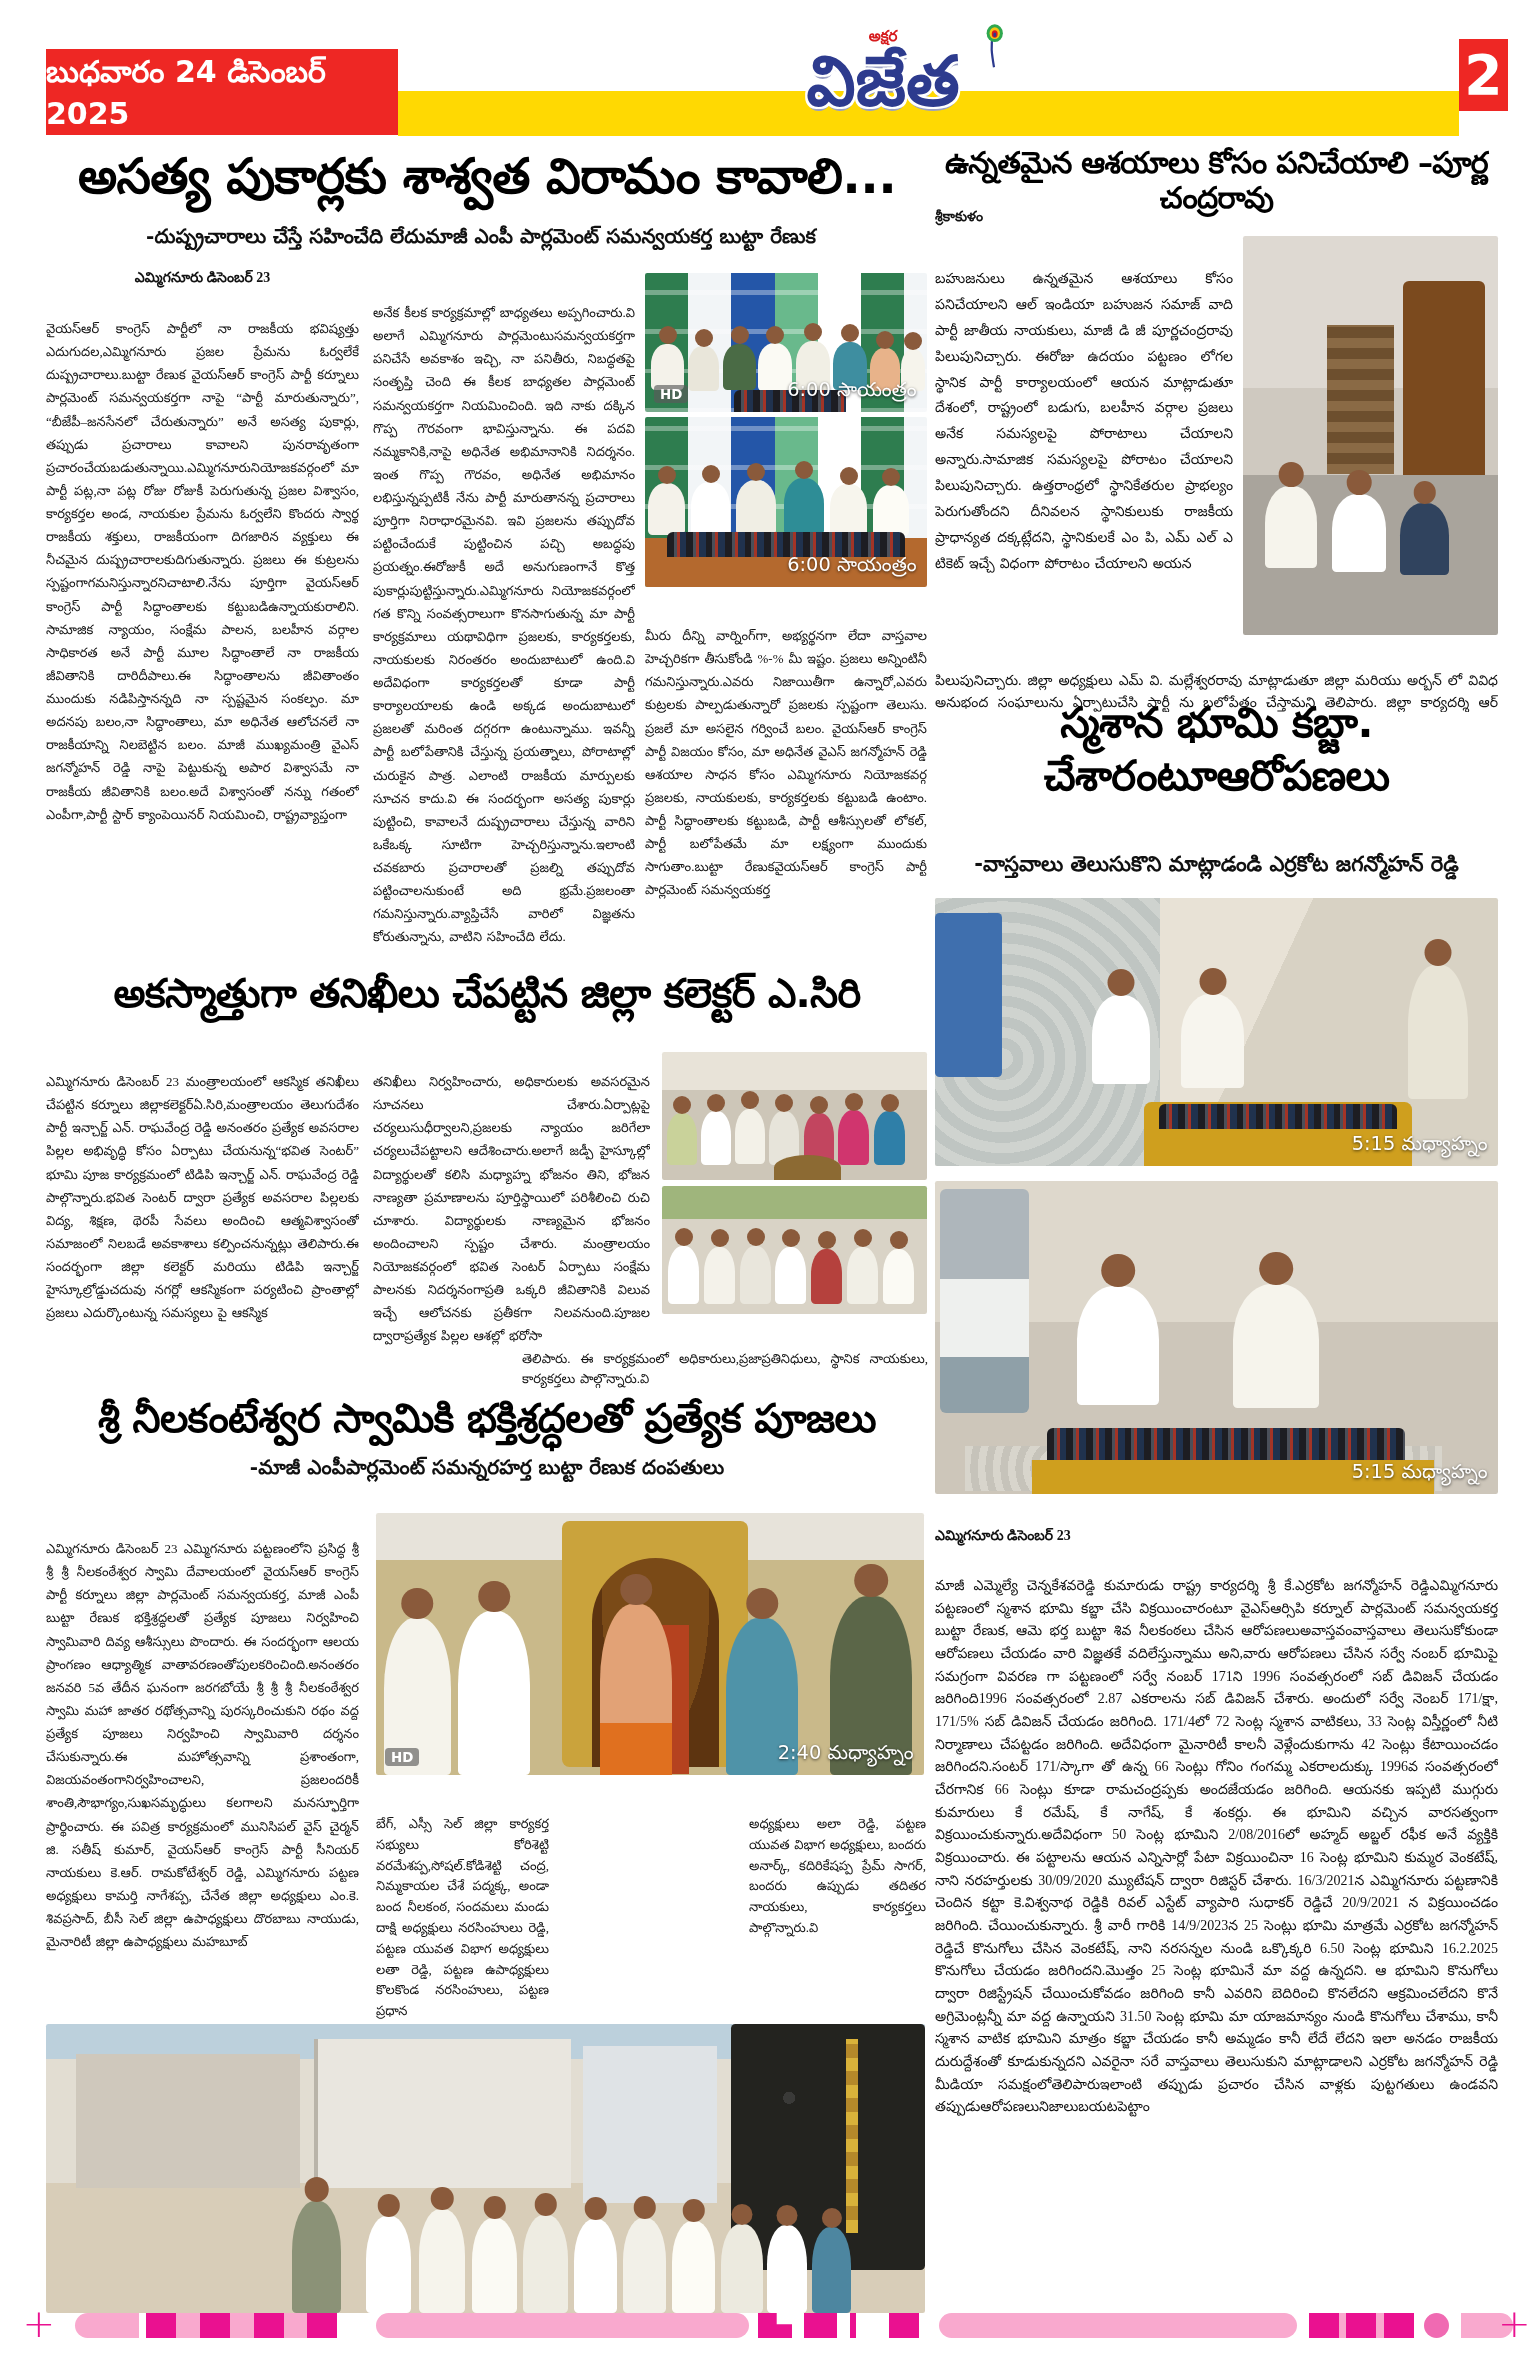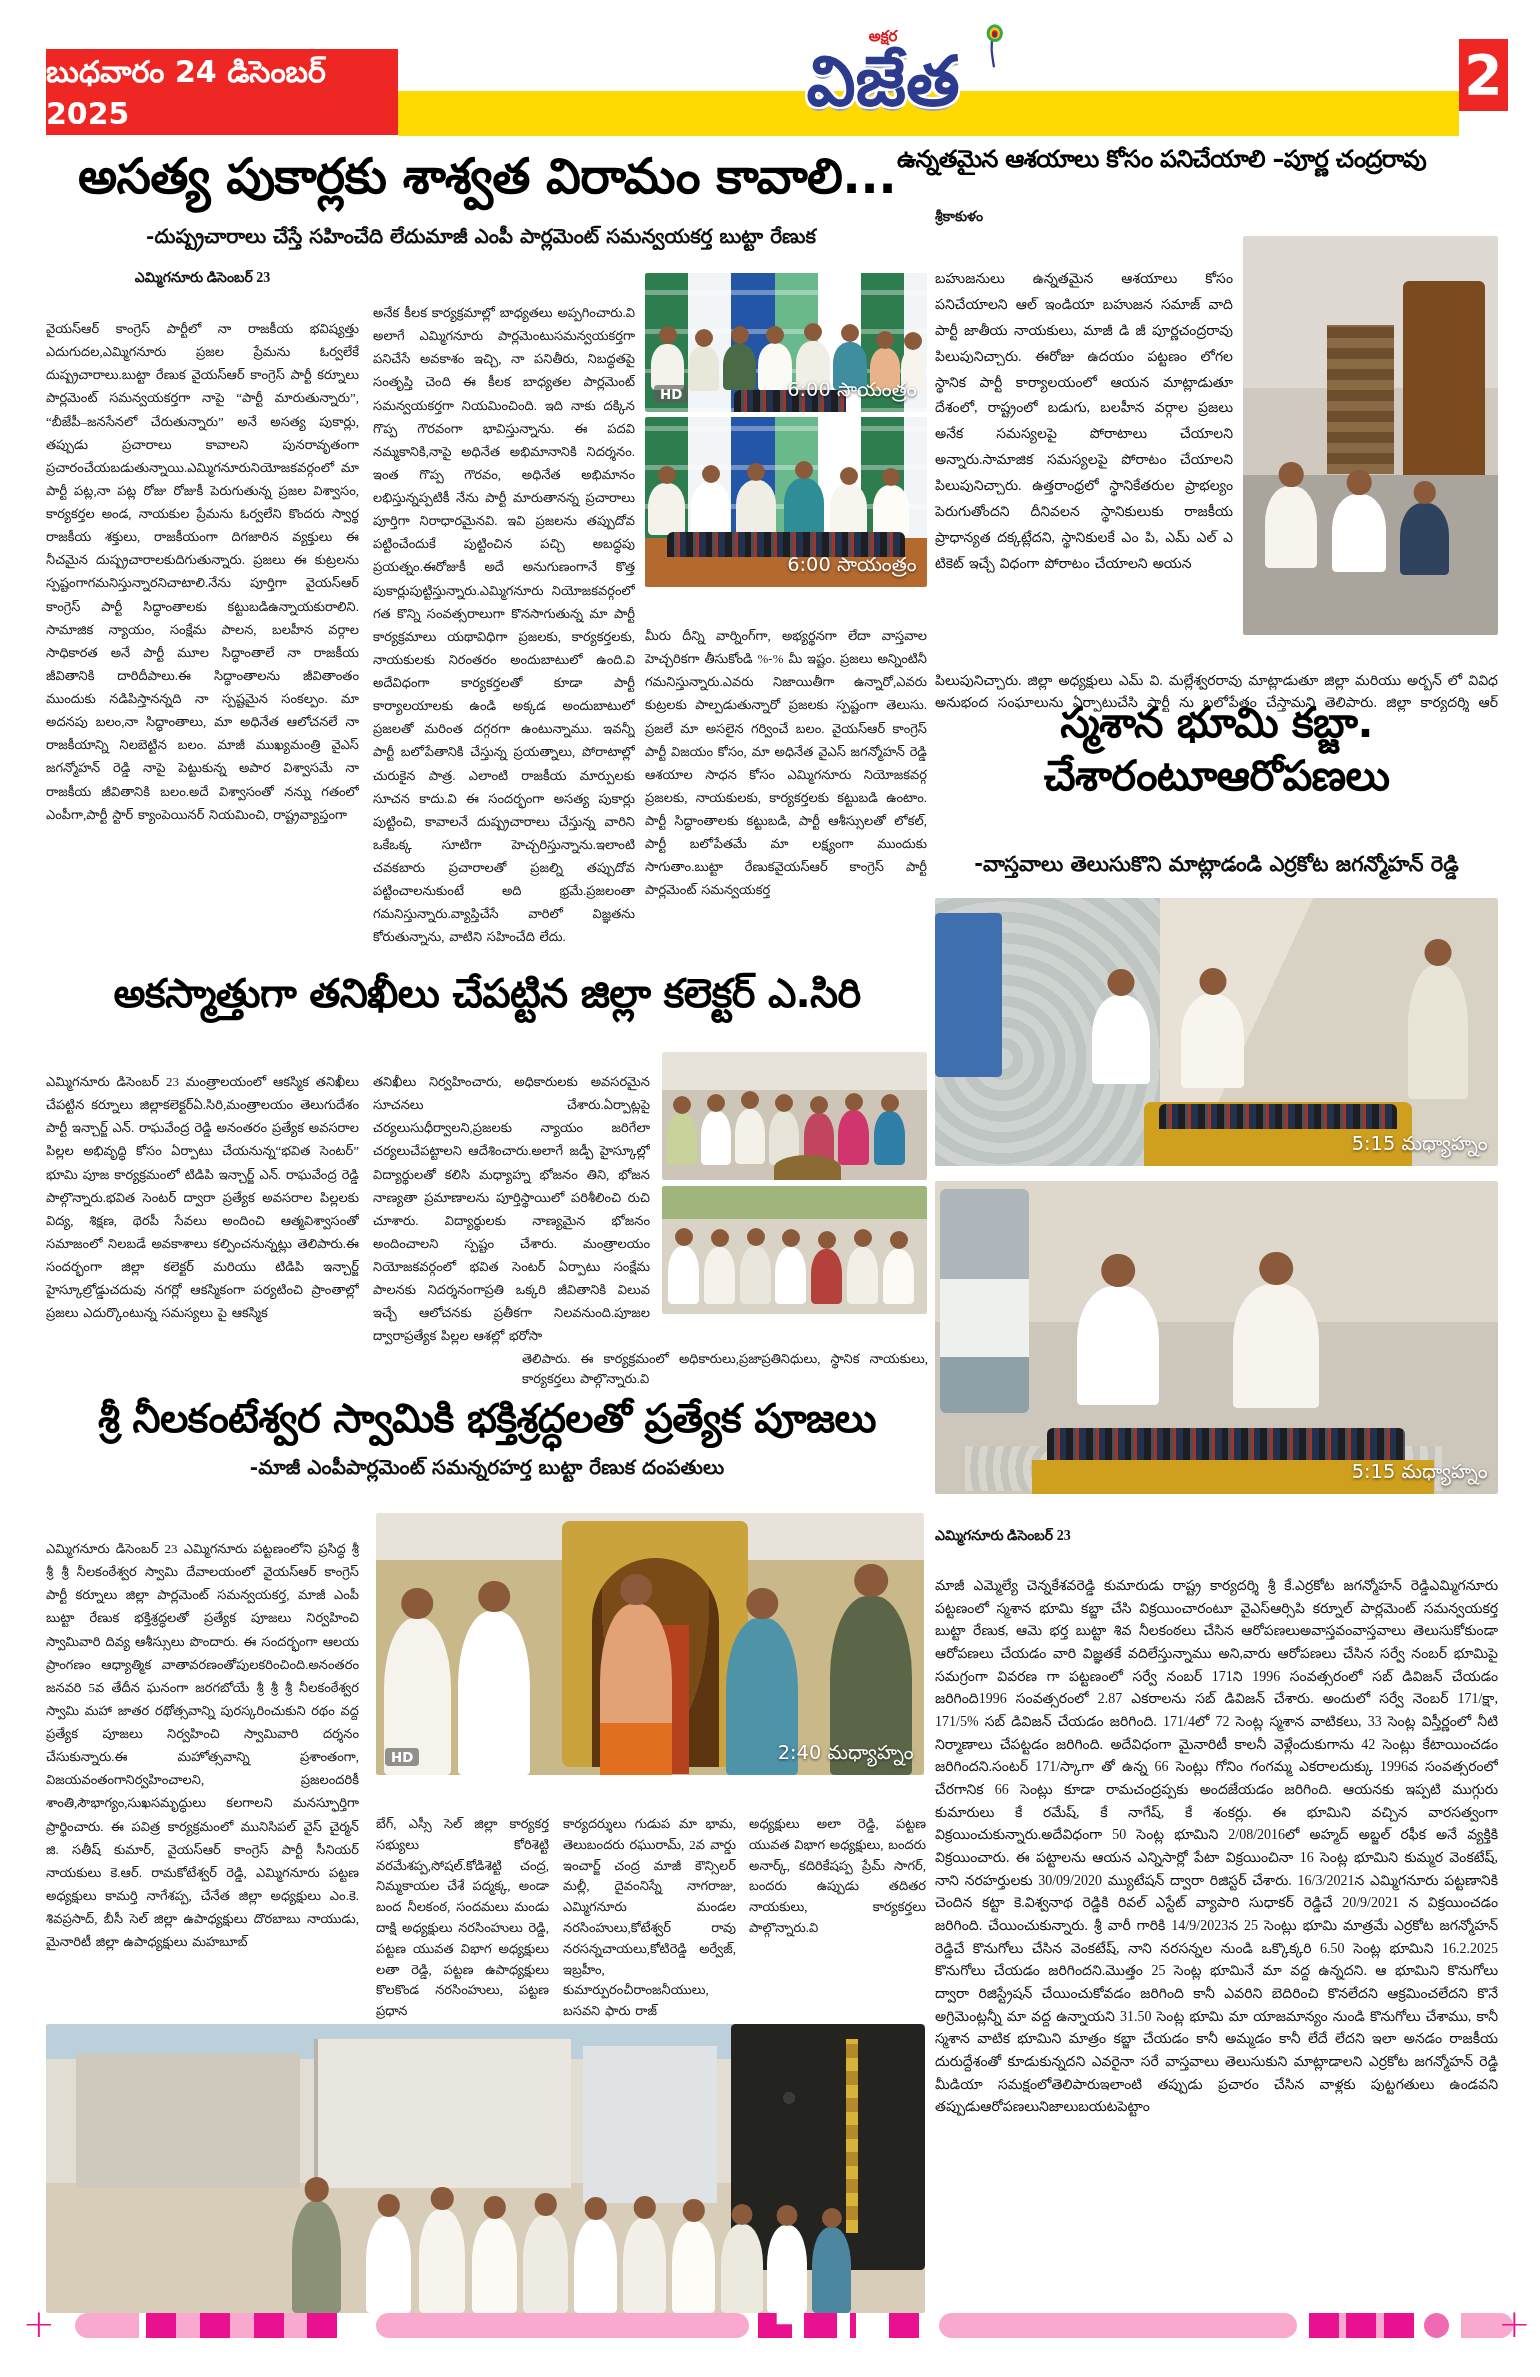--- a/index.html
+++ b/index.html
@@ -21,21 +21,21 @@
   .pagenum-box{left:1459px;top:39px;width:49px;height:72px;background:#ee2724;color:#fff;
     display:flex;align-items:center;justify-content:center;font-size:55px;font-weight:bold;
     font-family:"DejaVu Sans",sans-serif;}
 
   
   .headline{font-family:"DejaVu Sans",sans-serif;font-weight:900;color:#000;text-align:center;
     letter-spacing:-0.7px;line-height:1.15;}
   .h-main{left:46px;top:149px;width:882px;font-size:49px;}
   .h-sub{font-size:20px;font-weight:bold;text-align:center;font-family:"DejaVu Sans",sans-serif;}
   .sub-main{left:40px;top:224px;width:882px;}
-  .h-right1{left:897px;top:146px;width:563px;font-size:24px;text-align:left;}
+  .h-right1{left:935px;top:146px;width:563px;font-size:30px;text-align:center;}
   .h-mid{left:46px;top:970px;width:882px;font-size:40px;}
   .h-grave{left:935px;top:697px;width:563px;font-size:42px;line-height:1.25;}
   .sub-grave{left:935px;top:852px;width:563px;font-size:21px;}
   .h-temple{left:46px;top:1395px;width:882px;font-size:40px;}
   .sub-temple{left:46px;top:1455px;width:882px;}
 
   .dateline{font-weight:bold;font-size:14px;text-align:center;margin-bottom:4.5px;}
   .dateline.left{text-align:left;}
   .body-txt{font-size:13px;line-height:1.78;text-align:justify;word-spacing:1.5px;
     overflow:hidden;margin-top:28px;}
@@ -209,21 +209,20 @@
     <i class="pp" style="left:82px;bottom:0;width:72px;height:164px;background:#ffffff;font-size:21px"></i>
     <i class="pp" style="left:224px;bottom:0;width:72px;height:171px;background:#e2a276;font-size:21px"></i>
     <div style="position:absolute;left:224px;bottom:0;width:72px;height:52px;background:#e0701f"></div>
     <i class="pp" style="left:350px;bottom:0;width:72px;height:157px;background:#4f93a8;font-size:21px"></i>
     <i class="pp" style="right:12px;bottom:0;width:82px;height:179px;background:#5b6648;font-size:22.4px"></i>
     <span class="hd">HD</span>
     <span class="time">2:40 మధ్యాహ్నం</span>
   </div>
 
   <div class="abs body-txt" style="left:376px;top:1786px;width:173px;height:228px;line-height:1.6">బేగ్, ఎస్సీ సెల్ జిల్లా కార్యకర్త సభ్యులు కోరిశెట్టి వరమేశప్ప,సోషల్.కోడిశెట్టి చంద్ర, నిమ్మకాయల చేశే పద్మక్క, అండా బంద నీలకంఠ, సందమలు మండు దాక్షి అధ్యక్షులు నరసింహులు రెడ్డి, పట్టణ యువత విభాగ అధ్యక్షులు లతా రెడ్డి, పట్టణ ఉపాధ్యక్షులు కొలకొండ నరసింహులు, పట్టణ ప్రధాన</div>
-  <div class="abs body-txt" style="left:563px;top:1786px;width:173px;height:228px;line-height:1.6">కార్యదర్శులు గుడుప మా భామ, తెలుబందరు రఘురామ్, 2వ వార్డు ఇంచార్జ్ చంద్ర మాజీ కౌన్సిలర్ మల్లీ, దైవంనిస్నే నాగరాజు, ఎమ్మిగనూరు మండల నరసింహులు,కోటేశ్వర్ రావు నరసన్నచాయలు,కోటిరెడ్డి అర్వేజ్, ఇబ్రహీం, కుమార్పురంచీరాంజనీయులు, బసవని ఫారు రాజ్</div>
   <div class="abs body-txt" style="left:749px;top:1786px;width:177px;height:228px;line-height:1.6">అధ్యక్షులు అలా రెడ్డి, పట్టణ యువత విభాగ అధ్యక్షులు, బందరు అనార్క్, కదిరికేషప్ప ప్రేమ్ సాగర్, బందరు ఉప్పుడు తదితర నాయకులు, కార్యకర్తలు పాల్గొన్నారు.వి</div>
 
   <div class="photo" style="left:46px;top:2024px;width:879px;height:289px;background:linear-gradient(180deg,#bcd0dc 0 12%,#e2ddd2 12% 55%,#d8cdb8 55% 100%)">
     <div style="position:absolute;left:30px;top:30px;width:224px;height:134px;background:#cfc8bc"></div>
     <div style="position:absolute;left:268px;top:15px;width:253px;height:149px;background:#e9e6df;border-left:4.5px solid #b9b4a9"></div>
     <div style="position:absolute;left:537px;top:22.4px;width:134px;height:157px;background:#dfe3e6"></div>
     <div style="position:absolute;right:0;top:0;width:194px;height:246px;background:radial-gradient(circle at 30% 30%, #3a3a38 0 6px, #23231f 6px 16.4px);border-radius:4.5px"></div>
     <div style="position:absolute;right:67px;top:15px;width:12px;height:194px;background:repeating-linear-gradient(0deg,#d9b23a 0 13.4px,#b5892a 13.4px 27px)"></div>
     <i class="pp" style="left:246px;bottom:0;width:49px;height:112px;background:#8b9277;font-size:16.4px"></i>
     <i class="pp" style="left:320px;bottom:0;width:45px;height:97px;background:#ffffff;font-size:15px"></i>

